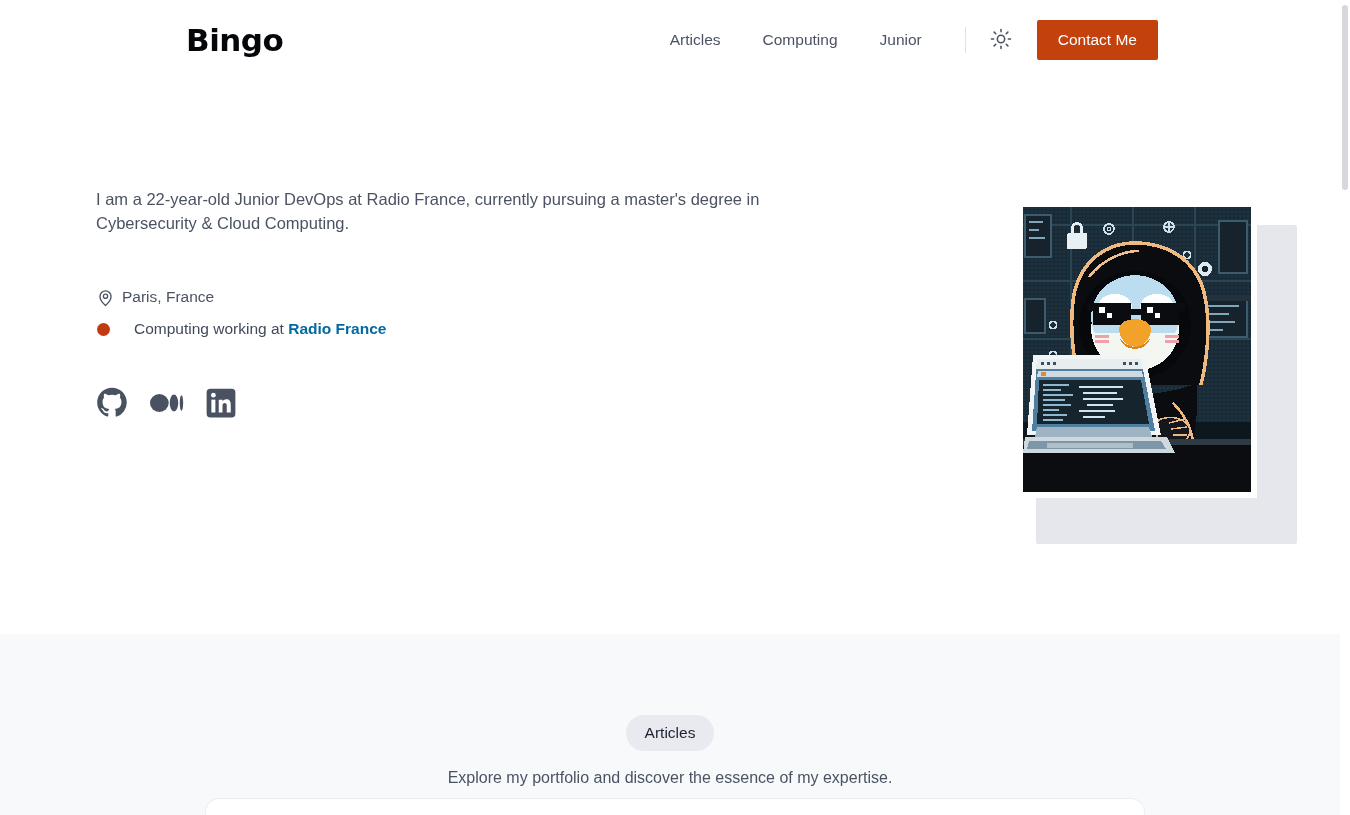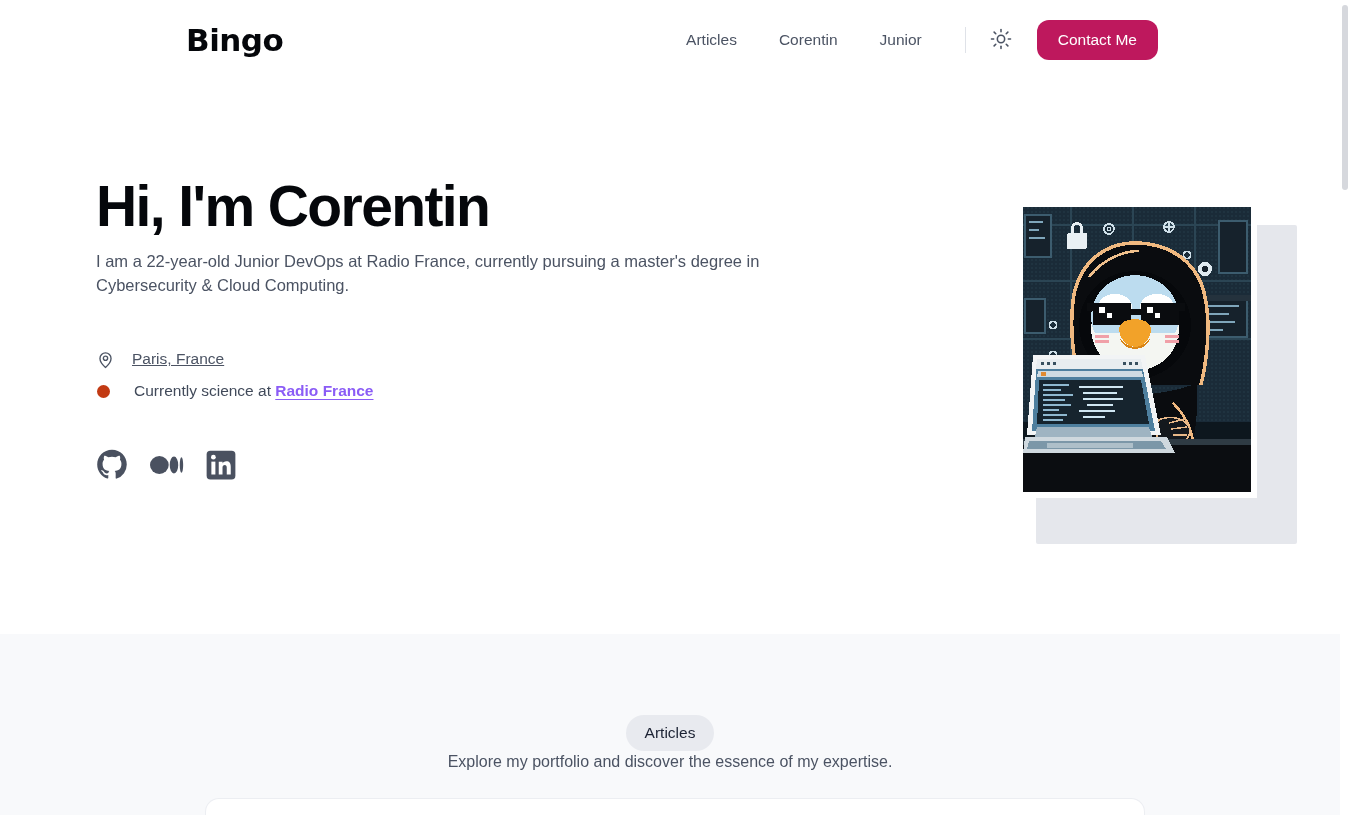--- a/index.html
+++ b/index.html
@@ -90,25 +90,25 @@
     align-items: center;
     justify-content: center;
     cursor: pointer;
     background: none;
     border: none;
     padding: 0;
     margin-right: 23px;
   }
 
   .contact-btn {
-    background: #be185d;
+    background: #c2410c;
     color: #ffffff;
     font-size: 15.5px;
     border: none;
-    border-radius: 12px;
+    border-radius: 2px;
     padding: 0 21px;
     height: 40px;
     display: flex;
     align-items: center;
     cursor: pointer;
     font-family: "Liberation Sans", sans-serif;
     white-space: nowrap;
   }
 
   
@@ -170,26 +170,25 @@
     background: #c23a13;
     margin-left: 1px;
   }
 
   .meta-text {
     font-size: 15.5px;
     color: #414a5a;
     margin-left: 16px;
     line-height: 20px;
   }
-  .meta-row.location .meta-text { color: #4b5363; margin-left: 14px; text-decoration: underline; }
+  .meta-row.location .meta-text { color: #4b5363; margin-left: 4px; }
 
   .meta-link {
-    color: #8b5cf6;
+    color: #0369a1;
     font-weight: 700;
-    text-decoration: underline;
     text-underline-offset: 3px;
     cursor: pointer;
   }
 
   .socials {
     margin-top: 42px;
     display: flex;
     align-items: center;
     gap: 22px;
   }
@@ -257,20 +256,21 @@
     background: #e8eaef;
     color: #1b2233;
     font-size: 15.5px;
     border-radius: 18px;
     padding: 8px 19px;
     line-height: 20px;
     cursor: pointer;
   }
 
   .section-sub {
+    margin-top: 16px;
     font-size: 16px;
     color: #4b5363;
     line-height: 22px;
   }
 
   .article-card {
     position: absolute;
     left: 205px;
     top: 164px;
     width: 940px;
@@ -308,21 +308,21 @@
 <div class="page">
 
   <div class="navbar">
 
     <div class="logo">Bingo</div>
 
     <div class="nav-right">
 
       <div class="nav-links">
         <a class="nav-link">Articles</a>
-        <a class="nav-link">Corentin</a>
+        <a class="nav-link">Computing</a>
         <a class="nav-link">Junior</a>
       </div>
 
       <div class="nav-divider"></div>
 
       <button class="theme-toggle">
         <span>
           <svg width="22" height="22" viewBox="0 0 24 24" fill="none" stroke="#4b5363" stroke-width="1.7" stroke-linecap="round">
             <circle cx="12" cy="12" r="4"></circle>
             <line x1="12" y1="1.6" x2="12" y2="4"></line>
@@ -339,21 +339,20 @@
 
       <button class="contact-btn">Contact Me</button>
 
     </div>
   </div>
 
   <div class="hero">
 
     <div class="hero-text">
 
-      <h1 class="hero-title">Hi, I'm Corentin</h1>
 
       <div class="hero-desc">
         <span class="line-break">I am a 22-year-old Junior DevOps at Radio France, currently pursuing a master's degree in Cybersecurity &amp; Cloud Computing.</span>
       </div>
 
       <div class="meta-list">
 
         <div class="meta-row location">
           <span class="meta-icon">
             <svg width="19" height="19" viewBox="0 0 24 24" fill="none" stroke="#4b5363" stroke-width="1.7">
@@ -361,21 +360,21 @@
               <circle cx="12" cy="10.4" r="2.7"></circle>
             </svg>
           </span>
           <span class="meta-text">Paris, France</span>
         </div>
 
         <div class="meta-row status">
           <span class="meta-icon">
             <span class="status-dot"></span>
           </span>
-          <span class="meta-text"><span>Currently science at </span><a class="meta-link">Radio France</a></span>
+          <span class="meta-text"><span>Computing working at </span><a class="meta-link">Radio France</a></span>
         </div>
 
       </div>
 
       <div class="socials">
 
         <a class="social-icon">
           <svg width="32" height="32" viewBox="0 0 24 24" fill="#4a5160">
             <path d="M12 .5C5.73.5.9 5.33.9 11.6c0 4.9 3.17 9.06 7.57 10.53.55.1.76-.24.76-.53 0-.26-.01-1.13-.02-2.05-3.08.67-3.73-1.3-3.73-1.3-.5-1.29-1.23-1.63-1.23-1.63-1.01-.69.08-.67.08-.67 1.11.08 1.7 1.14 1.7 1.14.99 1.7 2.6 1.21 3.23.93.1-.72.39-1.21.7-1.49-2.46-.28-5.04-1.23-5.04-5.48 0-1.21.43-2.2 1.14-2.98-.11-.28-.5-1.41.11-2.94 0 0 .93-.3 3.05 1.14a10.6 10.6 0 0 1 5.56 0c2.12-1.44 3.05-1.14 3.05-1.14.61 1.53.22 2.66.11 2.94.71.78 1.14 1.77 1.14 2.98 0 4.26-2.59 5.2-5.06 5.47.4.34.75 1.03.75 2.08 0 1.5-.01 2.71-.01 3.08 0 .29.2.64.76.53a11.11 11.11 0 0 0 7.56-10.53C23.1 5.33 18.27.5 12 .5z"></path>
           </svg>

